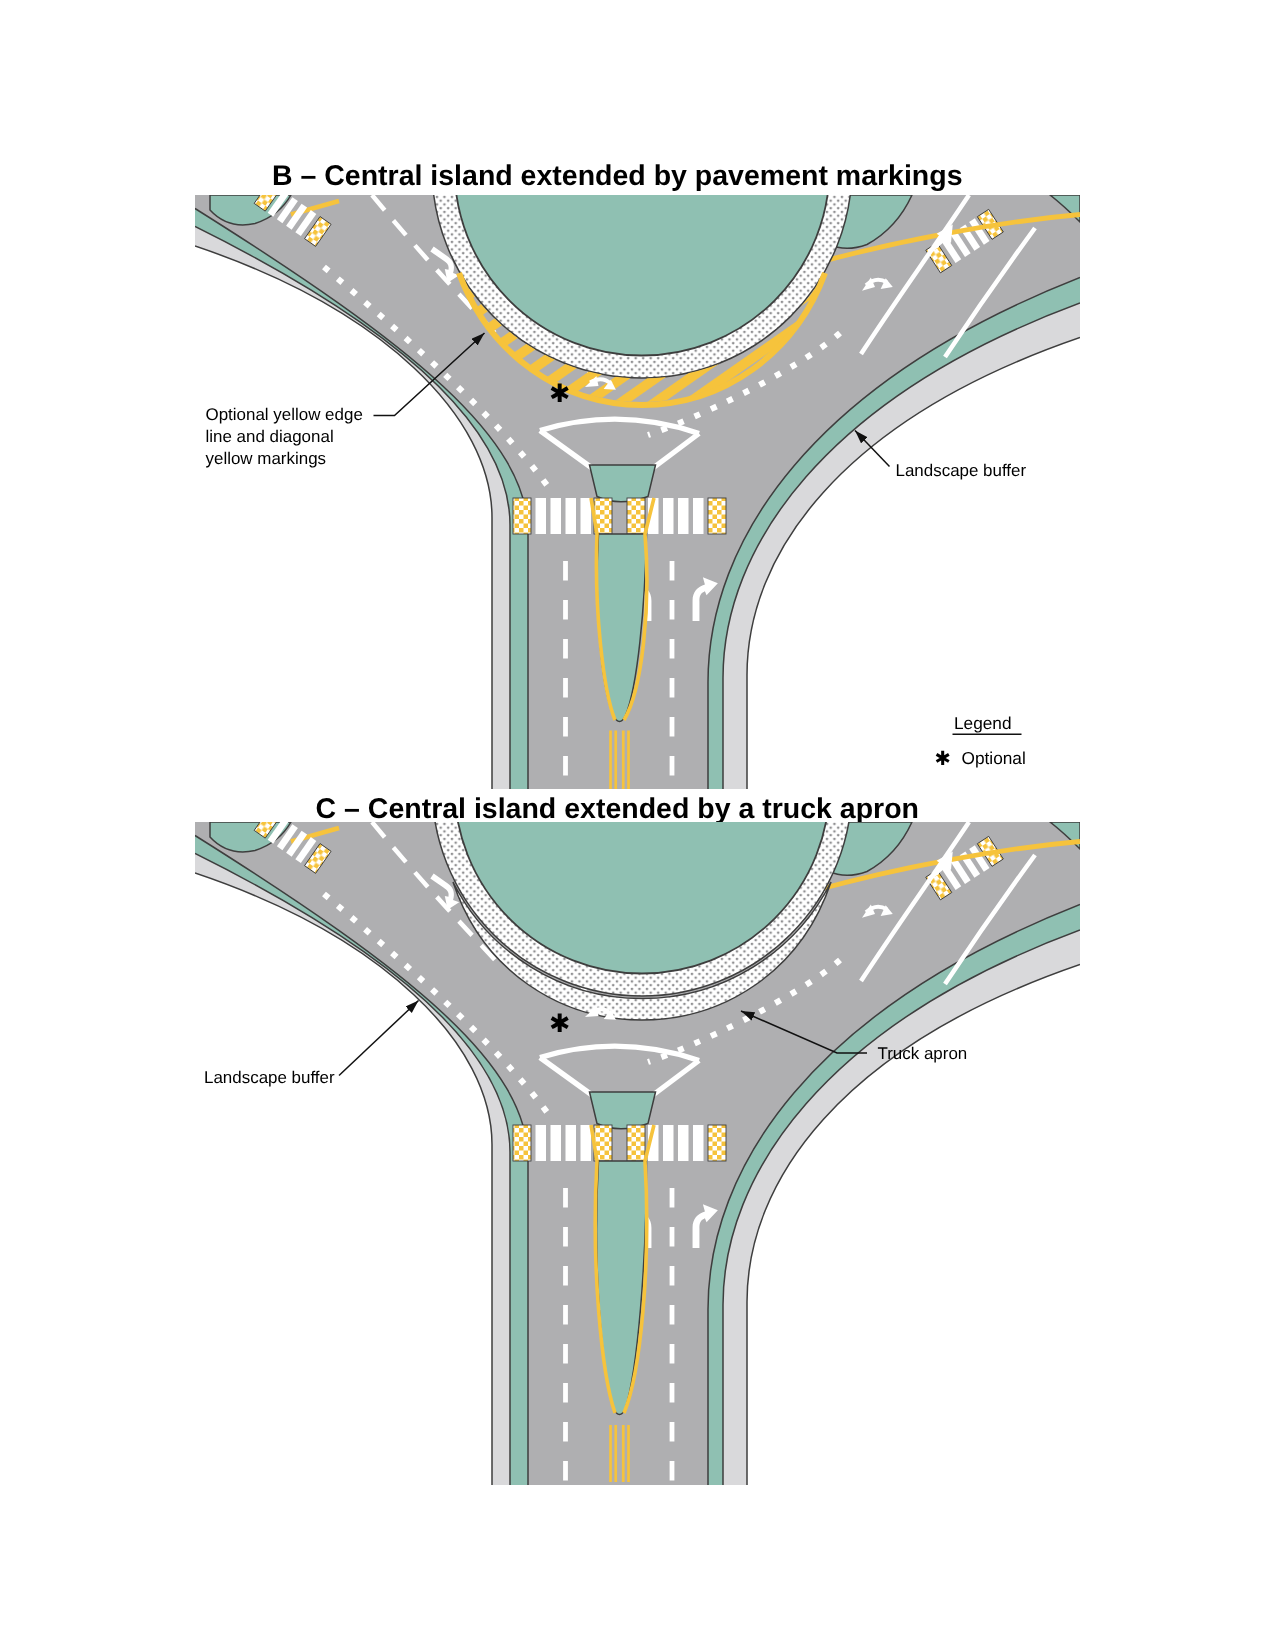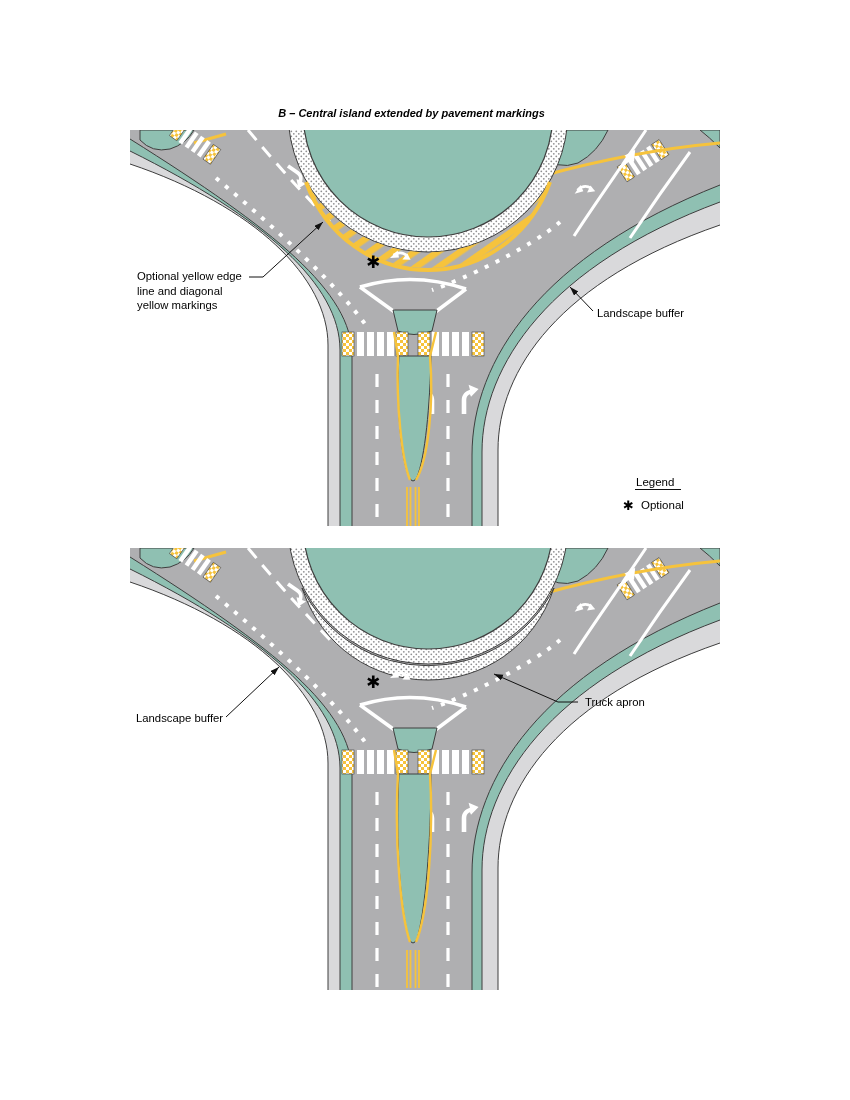--- a/index.html
+++ b/index.html
@@ -1,19 +1,19 @@
 <!DOCTYPE html>
 <html><head>
 <meta charset="utf-8">
 <style>
   html,body{margin:0;padding:0;background:#fff;}
   .page{position:relative;width:850px;height:1100px;background:#fff;overflow:hidden;
         font-family:"Liberation Sans","DejaVu Sans",sans-serif;color:#000;}
   .fig-title{position:absolute;left:0;width:823px;text-align:center;
-             font-weight:700;font-size:11px;color:#000;font-style:italic;}
+             font-weight:700;font-size:19px;color:#000;}
   #title-b{top:107px;}
   #title-c{top:529px;}
   .diagram{position:absolute;left:130px;}
   #svg-b{top:130px;}
   #svg-c{top:548px;}
   svg text{fill:#000;}
   .lbl{font-size:11.3px;}
   .leader{stroke:#111;stroke-width:1;fill:none;}
 </style>
 </head>
@@ -139,20 +139,21 @@
           <rect x="316.4" y="400" width="3.2" height="13"></rect>
             <rect x="316.4" y="426" width="3.2" height="13"></rect>
         </g>
         <use href="#arr-lb" transform="translate(302,284) scale(1.35)" fill="#fff"></use>
         <use href="#arr-rb" transform="translate(334,284) scale(1.35)" fill="#fff"></use>
       </g>
     </defs>
   </svg>
 
   <div class="fig-title" id="title-b">B – Central island extended by pavement markings</div>
+  <div class="fig-title" id="title-c">C – Central island extended by a truck apron</div>
 
   <svg class="diagram" id="svg-b" width="590" height="396" viewBox="0 0 590 396">
     <g>
         <use href="#base-roads"></use>
       </g>
 
     <g>
       <circle cx="298" cy="-18" r="140" fill="url(#stipple)" stroke="#3E3E3E" stroke-width="1"></circle>
       <path d="M176,52 A141,141 0 0 0 420,52 C400,106 352,138 298,138 C244,138 196,106 176,52 Z" fill="url(#ydiag)"></path>
       <path d="M176,52 C196,106 244,140 298,140 C352,140 400,106 420,52" stroke="#F6C33C" stroke-width="4" fill="none"></path>

